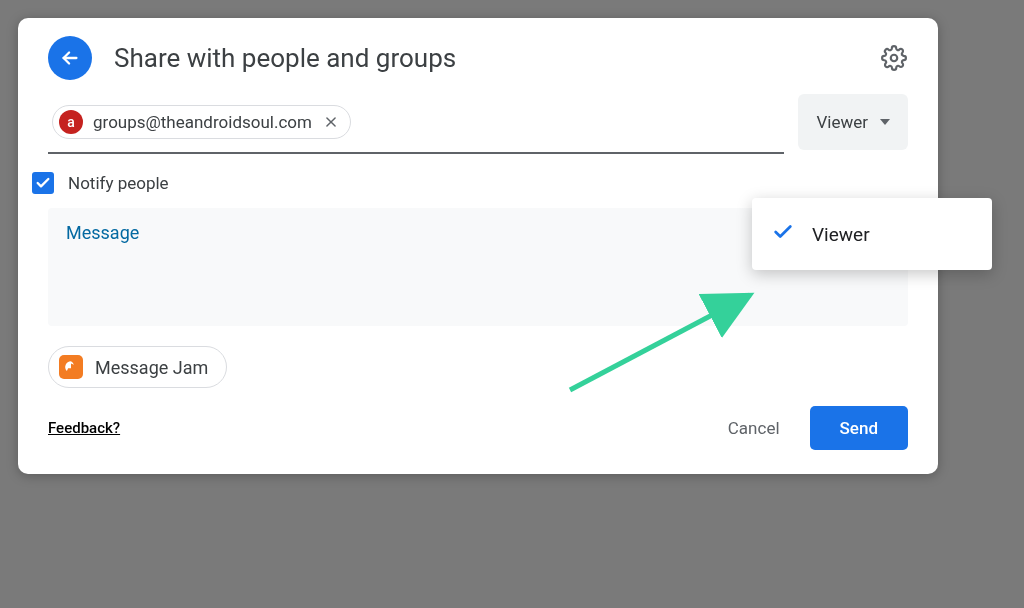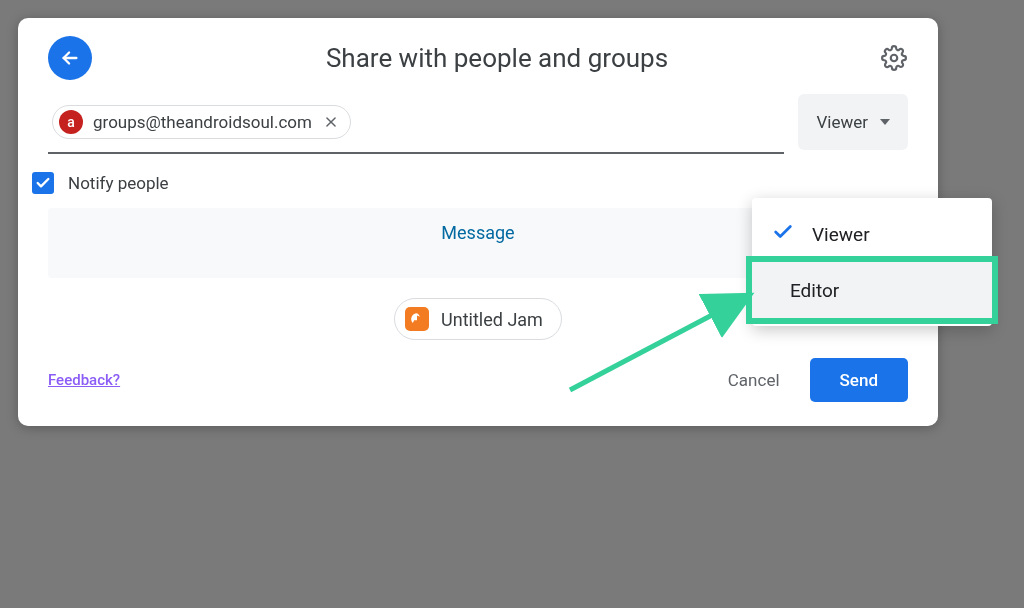--- a/index.html
+++ b/index.html
@@ -9,27 +9,26 @@
     width: 1024px;
     height: 608px;
     overflow: hidden;
     position: relative;
   }
   .dialog {
     position: absolute;
     left: 18px;
     top: 18px;
     width: 920px;
-    height: 408px;
+    height: 456px;
     background: #fff;
     border-radius: 10px;
     box-shadow: 0 2px 12px rgba(0,0,0,.25);
     display: flex;
     flex-direction: column;
-    text-align: center;
   }
   .header {
     display: flex;
     align-items: center;
     padding: 18px 30px 14px 30px;
   }
   .circle-btn {
     width: 44px; height: 44px;
     border-radius: 50%;
     background: #1a73e8;
@@ -126,21 +125,21 @@
   .jam-icon {
     width:24px; height:24px; border-radius:5px;
     background:#f37c22;
     display:flex; align-items:center; justify-content:center;
   }
   .footer {
     margin-top:auto;
     display:flex; align-items:center;
     padding: 18px 30px 24px 30px;
   }
-  .feedback-link { color:#8b5cf6; font-size:15px; text-decoration:underline; cursor:pointer; font-weight:500;}
+  .feedback-link { color:#000000; font-size:15px; text-decoration:underline; cursor:pointer; font-weight:500;}
   .footer-spacer { flex:1; }
   .cancel-btn { font-size:17px; color:#5f6368; padding:10px 22px; cursor:pointer; }
   .send-btn { font-size:17px; color:#fff; background:#1a73e8; border-radius:5px; padding:12px 30px; cursor:pointer; margin-left:8px; font-weight:500;}
   
   .dropdown {
     position:absolute;
     left: 752px;
     top: 198px;
     width: 240px;
     background:#fff;
@@ -225,45 +224,41 @@
     <span>Message</span>
   </div>
 
   <div class="attachment-row">
     <div class="attachment-chip">
       <div class="jam-icon">
         <svg width="14" height="14" viewBox="0 0 24 24" fill="#fff">
             <path d="M12 2a10 10 0 0 0-7 17l2-5h5V6l5 2a10 10 0 0 0-5-6z"></path>
           </svg>
       </div>
-      <span>Untitled Jam</span>
+      <span>Message Jam</span>
     </div>
   </div>
 
   <div class="footer">
     <span class="feedback-link">Feedback?</span>
     <div class="footer-spacer"></div>
     <div class="cancel-btn">Cancel</div>
     <div class="send-btn">Send</div>
   </div>
 
 </div>
 
 <div class="dropdown">
   <div class="menu-item">
     <span class="check-slot">
       <svg viewBox="0 0 24 24" fill="none" stroke="#1a73e8" stroke-width="3" stroke-linecap="round" stroke-linejoin="round">
           <polyline points="4 12 9 17 20 6"></polyline>
         </svg>
     </span>
     <span>Viewer</span>
-  </div>
-  <div class="menu-item highlight">
-    <span class="check-slot"></span>
-    <span>Editor</span>
   </div>
 </div>
 
 <svg class="arrow-annot" viewBox="0 0 220 120">
   <defs>
     <marker id="ah" markerWidth="12" markerHeight="12" refX="9" refY="5" orient="auto">
       <path d="M0,0 L10,5 L0,10 z" fill="#34d19a"></path>
     </marker>
   </defs>
   <line x1="10" y1="110" x2="190" y2="15" stroke="#34d19a" stroke-width="5" marker-end="url(#ah)"></line>

